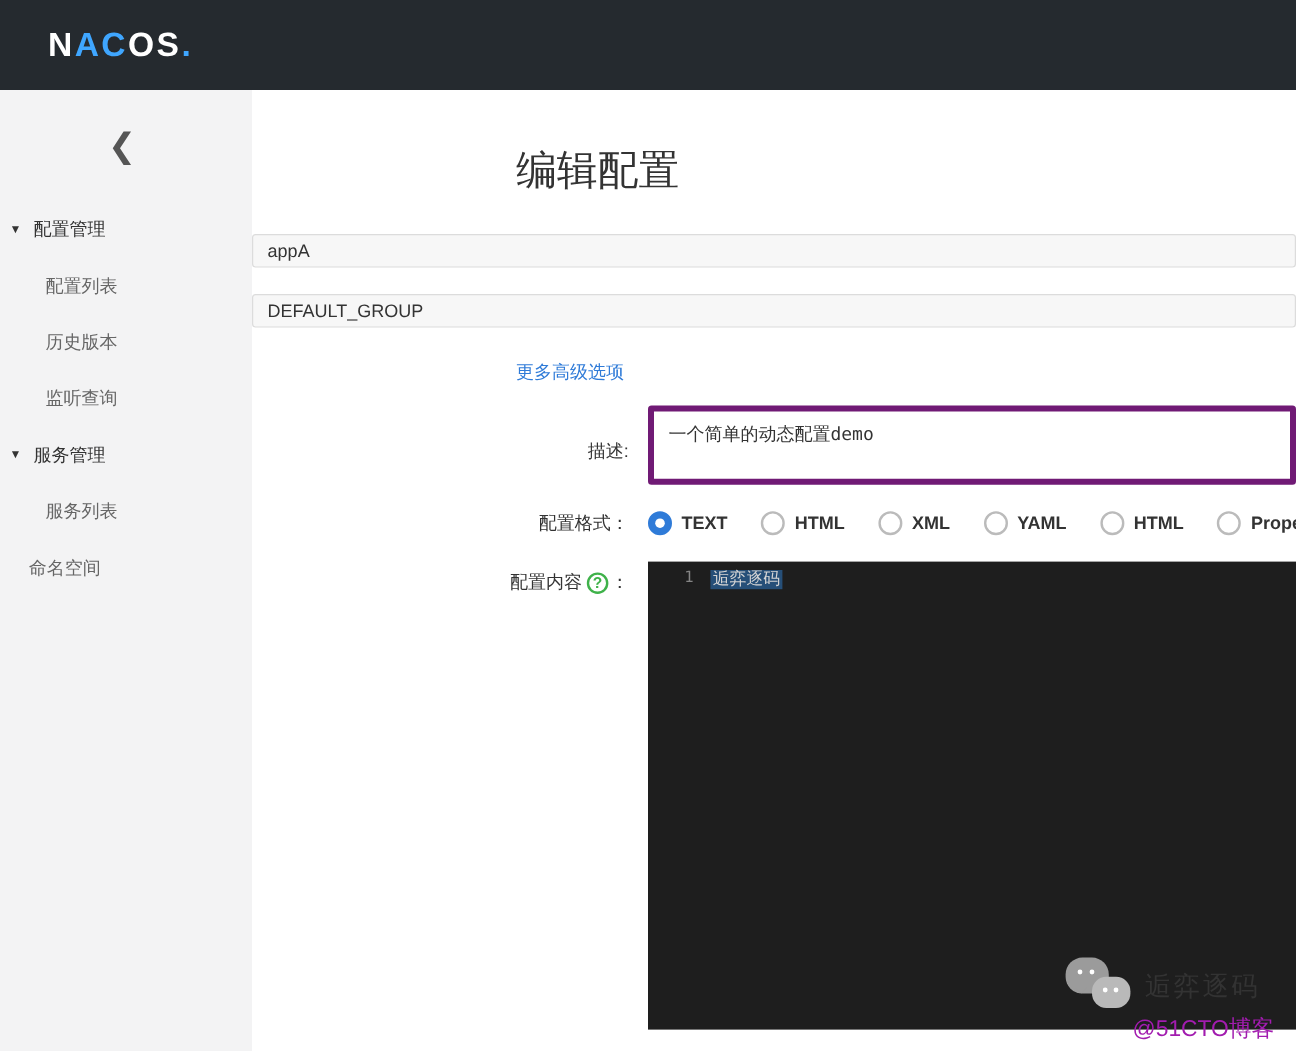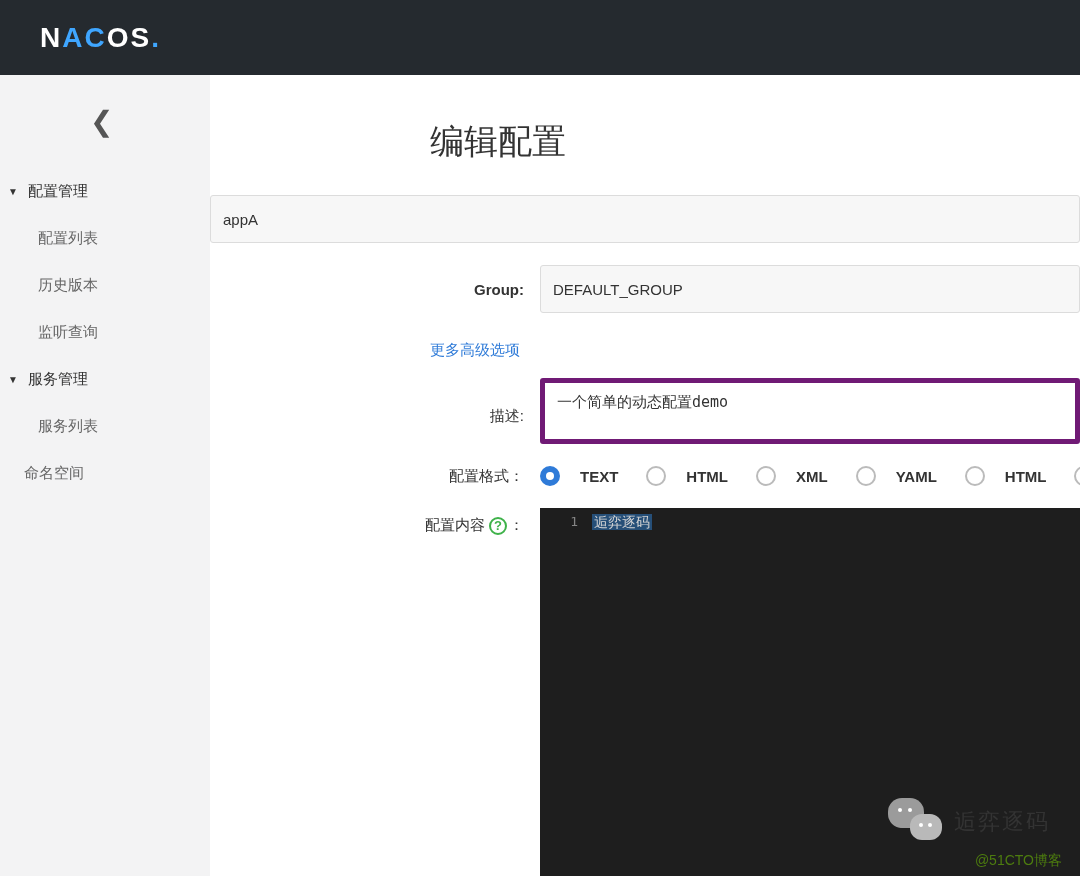--- a/index.html
+++ b/index.html
@@ -13,36 +13,36 @@
 .collapse-icon { color: #555; font-size: 28px; text-align: center; margin: 10px 0 30px 90px; width: 20px; cursor: pointer; }
 .nav-group { padding: 14px 10px 14px 8px; color: #333; font-size: 15px; display: flex; align-items: center; cursor: pointer; }
 .nav-group .caret { font-size: 10px; margin-right: 10px; display: inline-block; }
 .nav-item { padding: 14px 10px 14px 38px; color: #666; font-size: 15px; cursor: pointer; }
 .nav-item.top { padding-left: 24px; }
 .main { flex: 1; padding: 24px 0 0 0; height: 100%; overflow: hidden; background: #fff; }
 .page-title { font-size: 34px; font-weight: 500; color: #333; padding: 20px 0 30px 0; margin-left: 0; }
 .field-row { display: flex; align-items: center; margin: 0 0 22px 0; }
 .field-label { width: 330px; min-width: 330px; text-align: right; padding-right: 16px; font-size: 15px; color: #333; font-weight: 600; }
 .field-label.thin { font-weight: 500; }
-.text-input { flex: 1; height: 48px; border: 1px solid #dcdcdc; border-radius: 3px; padding: 0 12px; font-size: 15px; color: #333; background: #f7f7f7; }
+.text-input { flex: 1; height: 28px; border: 1px solid #dcdcdc; border-radius: 3px; padding: 0 12px; font-size: 15px; color: #333; background: #f7f7f7; }
 .text-input::placeholder { color: #bbb; }
 .adv-link { color: #2f7bd8; font-size: 15px; padding: 6px 0 18px 220px; cursor: pointer; }
 .textarea { flex: 1; min-height: 58px; border: 5px solid #701a75; border-radius: 3px; padding: 10px 12px; font-size: 15px; color: #333; resize: none; background: #fff; }
 .radio-group { display: flex; align-items: center; gap: 28px; }
-.radio-opt { display: flex; align-items: center; gap: 20px; font-size: 15px; font-weight: 600; color: #333; cursor: pointer; }
+.radio-opt { display: flex; align-items: center; gap: 8px; font-size: 15px; font-weight: 600; color: #333; cursor: pointer; }
 .radio-circle { width: 20px; height: 20px; border-radius: 50%; border: 2px solid #bbb; display: flex; align-items: center; justify-content: center; }
 .radio-circle.sel { border-color: #2f7bd8; background: #2f7bd8; }
 .radio-circle.sel::after { content: ""; width: 8px; height: 8px; border-radius: 50%; background: #fff; }
 .help-icon { display: inline-flex; width: 18px; height: 18px; border: 2px solid #3fb24a; color: #3fb24a; border-radius: 50%; align-items: center; justify-content: center; font-size: 13px; font-weight: 700; margin: 0 2px 0 4px; }
 .editor { flex: 1; background: #1e1e1e; height: 390px; position: relative; }
 .editor-gutter { position: absolute; left: 0; top: 0; width: 48px; height: 100%; }
 .editor-line-num { color: #858585; font-size: 13px; text-align: right; padding: 6px 10px 0 0; font-family: Menlo, Consolas, monospace; }
 .editor-content { position: absolute; left: 52px; top: 6px; color: #d4d4d4; font-size: 14px; font-family: Menlo, Consolas, monospace; }
 .editor-content .sel { background: #264f78; padding: 0 2px; }
-.watermark { position: absolute; right: 18px; bottom: 6px; color: #4d7c0f; font-size: 14px; z-index: 50; text-align: center; }
+.watermark { position: absolute; right: 18px; bottom: 6px; color: #a21caf; font-size: 19px; z-index: 50; text-align: center; }
 .wechat-badge { position: absolute; right: 30px; bottom: 30px; display: flex; align-items: center; gap: 10px; z-index: 50; }
 .wechat-bubbles { position: relative; width: 56px; height: 48px; }
 .bubble { position: absolute; background: #9b9b9b; border-radius: 12px; }
 .b1 { width: 36px; height: 30px; left: 0; top: 0; border-radius: 14px; }
 .b2 { width: 32px; height: 26px; left: 22px; top: 16px; background: #b9b9b9; border-radius: 12px; }
 .b1::after { content: ""; position: absolute; left: 8px; bottom: -5px; border: 5px solid transparent; border-top-color: #9b9b9b; }
 .b2::after { content: ""; position: absolute; right: 8px; bottom: -5px; border: 5px solid transparent; border-top-color: #b9b9b9; }
 .dot-eye { width: 4px; height: 4px; background: #fff; border-radius: 50%; position: absolute; }
 .b1 .e1 { left: 10px; top: 10px; } .b1 .e2 { left: 20px; top: 10px; }
 .b2 .e1 { left: 9px; top: 9px; } .b2 .e2 { left: 18px; top: 9px; }
@@ -83,21 +83,20 @@
   <div class="main">
     <div class="title-wrap">
       <h1 class="page-title">编辑配置</h1>
     </div>
 
     <div class="field-row">
       <input class="text-input" readonly="" value="appA" style="">
     </div>
 
     <div class="field-row">
-      <div class="field-label">Group:</div>
       <input class="text-input" readonly="" value="DEFAULT_GROUP" style="">
     </div>
 
     <div class="adv-link">更多高级选项</div>
 
     <div class="field-row" style="align-items:center;">
       <div class="field-label thin" style="padding-top:10px;">描述:</div>
       <textarea class="textarea" style="">一个简单的动态配置demo</textarea>
     </div>
 

